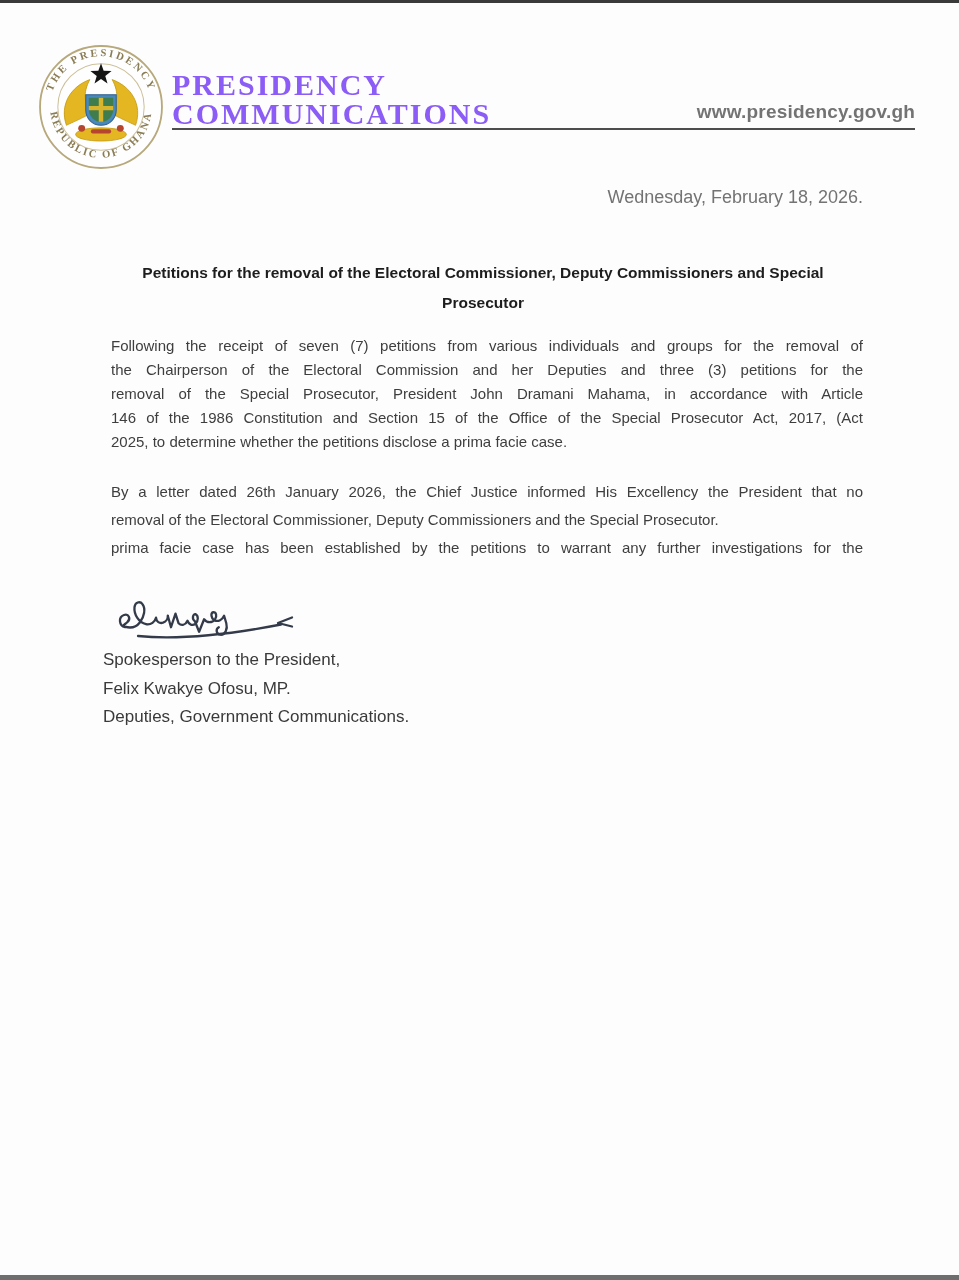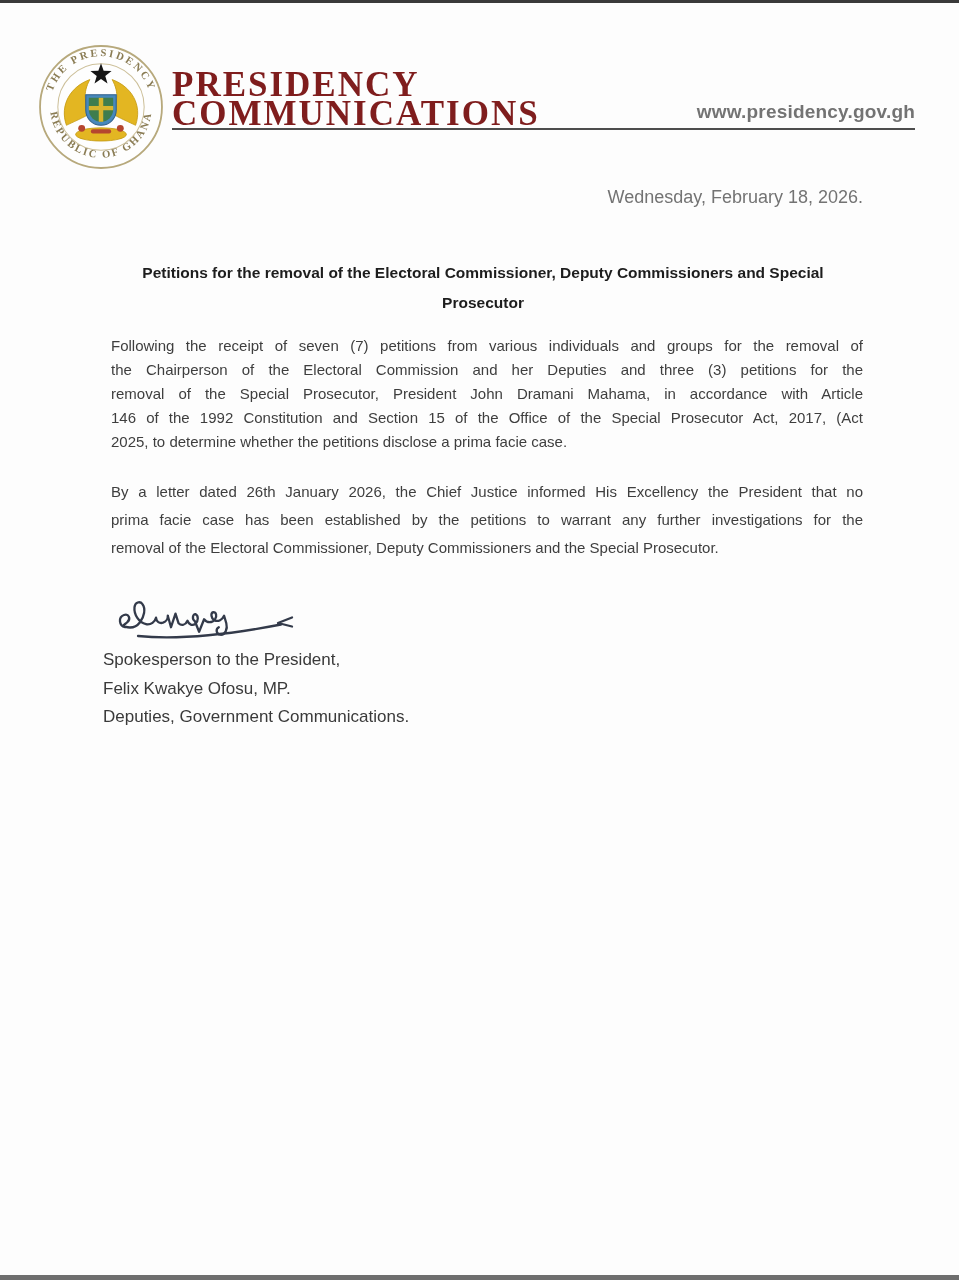--- a/index.html
+++ b/index.html
@@ -9,21 +9,21 @@
     font-family:"Liberation Sans",sans-serif;color:#3e3e3e;
   }
   .edge-top{position:absolute;top:0;left:0;width:100%;height:3px;background:#3a3a3a;}
   .edge-bottom{position:absolute;bottom:0;left:0;width:100%;height:5px;background:#6e6e6e;}
 
   .logo{position:absolute;left:38px;top:44px;width:126px;height:126px;}
 
   .org-name{
     position:absolute;left:172px;top:70px;
     font-family:"Liberation Serif",serif;font-weight:bold;
-    font-size:35px;line-height:29px;letter-spacing:2px;color:#7f1d1d;
+    font-size:30px;line-height:29px;letter-spacing:2px;color:#8b5cf6;
   }
   .website{
     position:absolute;right:44px;top:101px;
     font-size:19px;font-weight:600;color:#737373;letter-spacing:.2px;
   }
   .header-rule{
     position:absolute;left:172px;top:128px;width:743px;height:2px;background:#4d4d4d;
   }
 
   .date-line{
@@ -105,27 +105,27 @@
   <div class="content">
     <div class="doc-title">
         <div class="title-line">Petitions for the removal of the Electoral Commissioner, Deputy Commissioners and Special</div>
         <div class="title-line">Prosecutor</div>
       </div>
     <div>
         <div class="para">
           <div class="jline">Following the receipt of seven (7) petitions from various individuals and groups for the removal of</div>
           <div class="jline">the Chairperson of the Electoral Commission and her Deputies and three (3) petitions for the</div>
           <div class="jline">removal of the Special Prosecutor, President John Dramani Mahama, in accordance with Article</div>
-          <div class="jline">146 of the 1992 Constitution and Section 15 of the Office of the Special Prosecutor  Act, 2017, (Act</div>
+          <div class="jline">146 of the 1986 Constitution and Section 15 of the Office of the Special Prosecutor  Act, 2017, (Act</div>
           <div class="jline last">2025, to determine whether the petitions disclose a prima facie case.</div>
         </div>
         <div class="para">
           <div class="jline">By a letter dated 26th January 2026, the Chief Justice informed His Excellency the President that no</div>
+          <div class="jline last">removal of the Electoral Commissioner, Deputy Commissioners and the Special Prosecutor.</div>
           <div class="jline">prima facie case has been established by the petitions to warrant any further investigations for the</div>
-          <div class="jline last">removal of the Electoral Commissioner, Deputy Commissioners and the Special Prosecutor.</div>
         </div>
       </div>
   </div>
 
   <svg class="signature" viewBox="0 0 192 56" aria-hidden="true">
     <g fill="none" stroke="#333a4a" stroke-width="2.3" stroke-linecap="round" stroke-linejoin="round">
       <path d="M11,38 c-6,-1 -7,-10 -1,-12 c4.5,-1.5 7.5,3.5 3,7.5 c-2.5,2.2 -5.5,3 -2,4.2
                c6.5,2 12,-0.5 15,-4.5 c4,-5 6,-13.5 2.5,-18 c-2.5,-3.5 -7.5,-2 -8,3
                c-0.8,7.5 4.5,15.5 11.5,17 c5,1 9,-2.5 10,-6.5
                c0.3,4 3.5,6 7,5 c3,-1 5,-4 4.8,-7

